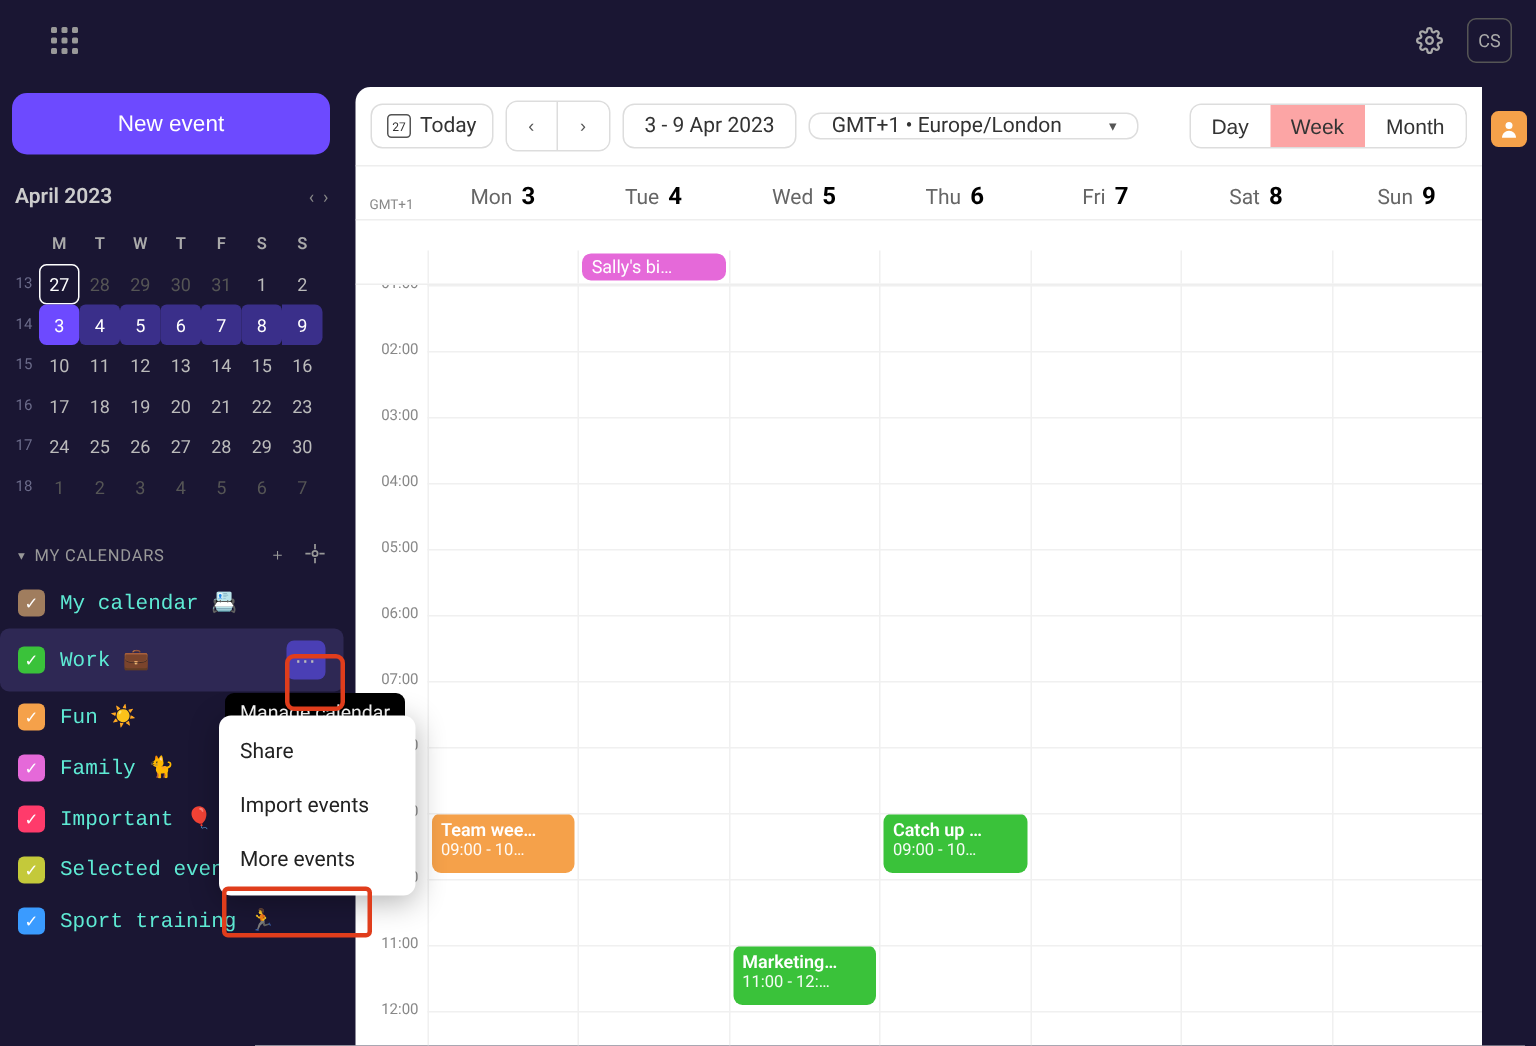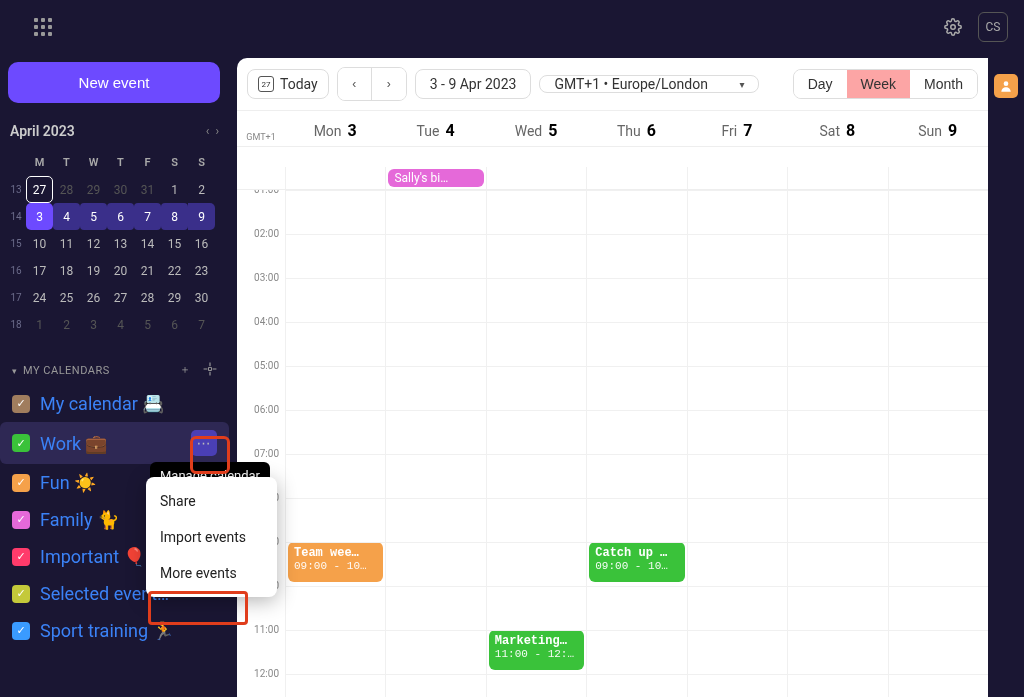--- a/index.html
+++ b/index.html
@@ -41,21 +41,21 @@
   
   .cal-section { margin-top: 18px; }
   .cal-head { display: flex; align-items: center; padding: 6px 12px; font-size: 11px; letter-spacing: 0.5px; color: #999; }
   .cal-head .chev { margin-right: 6px; font-size: 9px; }
   .cal-head-actions { margin-left: auto; display: flex; gap: 12px; color: #999; }
   .cal-head-actions span { cursor: pointer; }
   
   .cal-item { display: flex; align-items: center; padding: 8px 12px; gap: 10px; cursor: pointer; border-radius: 6px; position: relative; }
   .cal-item.active { background: #2e2854; }
   .cal-check { width: 18px; height: 18px; border-radius: 4px; display: flex; align-items: center; justify-content: center; font-size: 11px; color: #fff; }
-  .cal-item-label { font-size: 18px; color: #3b82f6; white-space: nowrap; overflow: hidden; text-overflow: ellipsis; flex: 1; }
+  .cal-item-label { font-size: 14px; color: #5eead4; white-space: nowrap; overflow: hidden; text-overflow: ellipsis; flex: 1; font-family: Liberation Mono, monospace; }
   .cal-item-menu { width: 26px; height: 26px; border-radius: 5px; display: flex; align-items: center; justify-content: center; color: #bbb; font-size: 14px; letter-spacing: 1px; }
   
   
   .tooltip { position: absolute; left: 150px; top: 408px; background: #000; color: #fff; padding: 6px 10px; border-radius: 6px; font-size: 13px; white-space: nowrap; z-index: 50; }
   
   
   .red-box-1 { position: absolute; left: 190px; top: 436px; width: 40px; height: 38px; border: 3px solid #e03d1c; border-radius: 6px; z-index: 60; pointer-events: none; }
   .red-box-2 { position: absolute; left: 148px; top: 591px; width: 100px; height: 34px; border: 3px solid #e03d1c; border-radius: 4px; z-index: 60; pointer-events: none; }
   
   
@@ -89,21 +89,21 @@
   .allday-cell { flex: 1; border-left: 1px solid #f0f0f0; padding: 2px; margin-top: 20px; }
   .allday-event { background: #e569d9; color: #fff; font-size: 12px; padding: 2px 6px; border-radius: 6px; white-space: nowrap; overflow: hidden; text-overflow: ellipsis; }
   
   .grid-wrap { position: relative; height: 520px; overflow: hidden; }
   .grid { display: flex; position: relative; }
   .time-col { width: 48px; }
   .time-slot { height: 44px; font-size: 10px; color: #888; text-align: right; padding-right: 6px; position: relative; top: -6px; }
   .day-col { flex: 1; border-left: 1px solid #f0f0f0; position: relative; }
   .hr-line { position: absolute; left: 48px; right: 0; height: 1px; background: #f0f0f0; }
   
-  .event { position: absolute; left: 2px; right: 2px; border-radius: 6px; padding: 4px 6px; font-size: 11px; color: #fff; overflow: hidden; font-family: Liberation Mono, monospace; }
+  .event { position: absolute; left: 2px; right: 2px; border-radius: 6px; padding: 4px 6px; font-size: 11px; color: #fff; overflow: hidden; }
   .event .ev-title { font-weight: 600; white-space: nowrap; overflow: hidden; text-overflow: ellipsis; font-size: 12px; }
   .event .ev-time { font-size: 11px; opacity: 0.95; }
   
   
   .right-strip { width: 36px; background: #1a1633; display: flex; flex-direction: column; align-items: center; padding-top: 20px; }
   .contact-icon { width: 24px; height: 24px; background: #f5a14a; border-radius: 5px; display: flex; align-items: center; justify-content: center; cursor: pointer; }
 </style>
 </head>
 <body>
 

